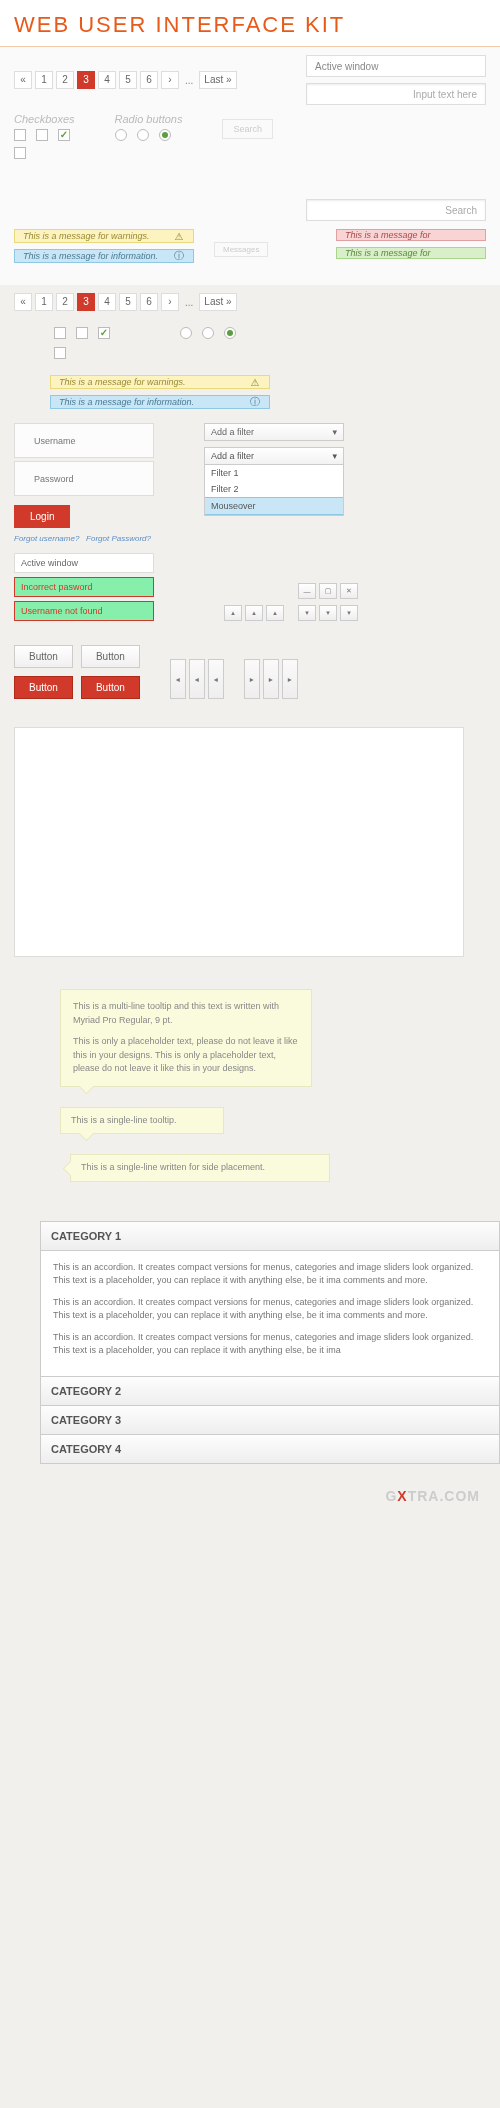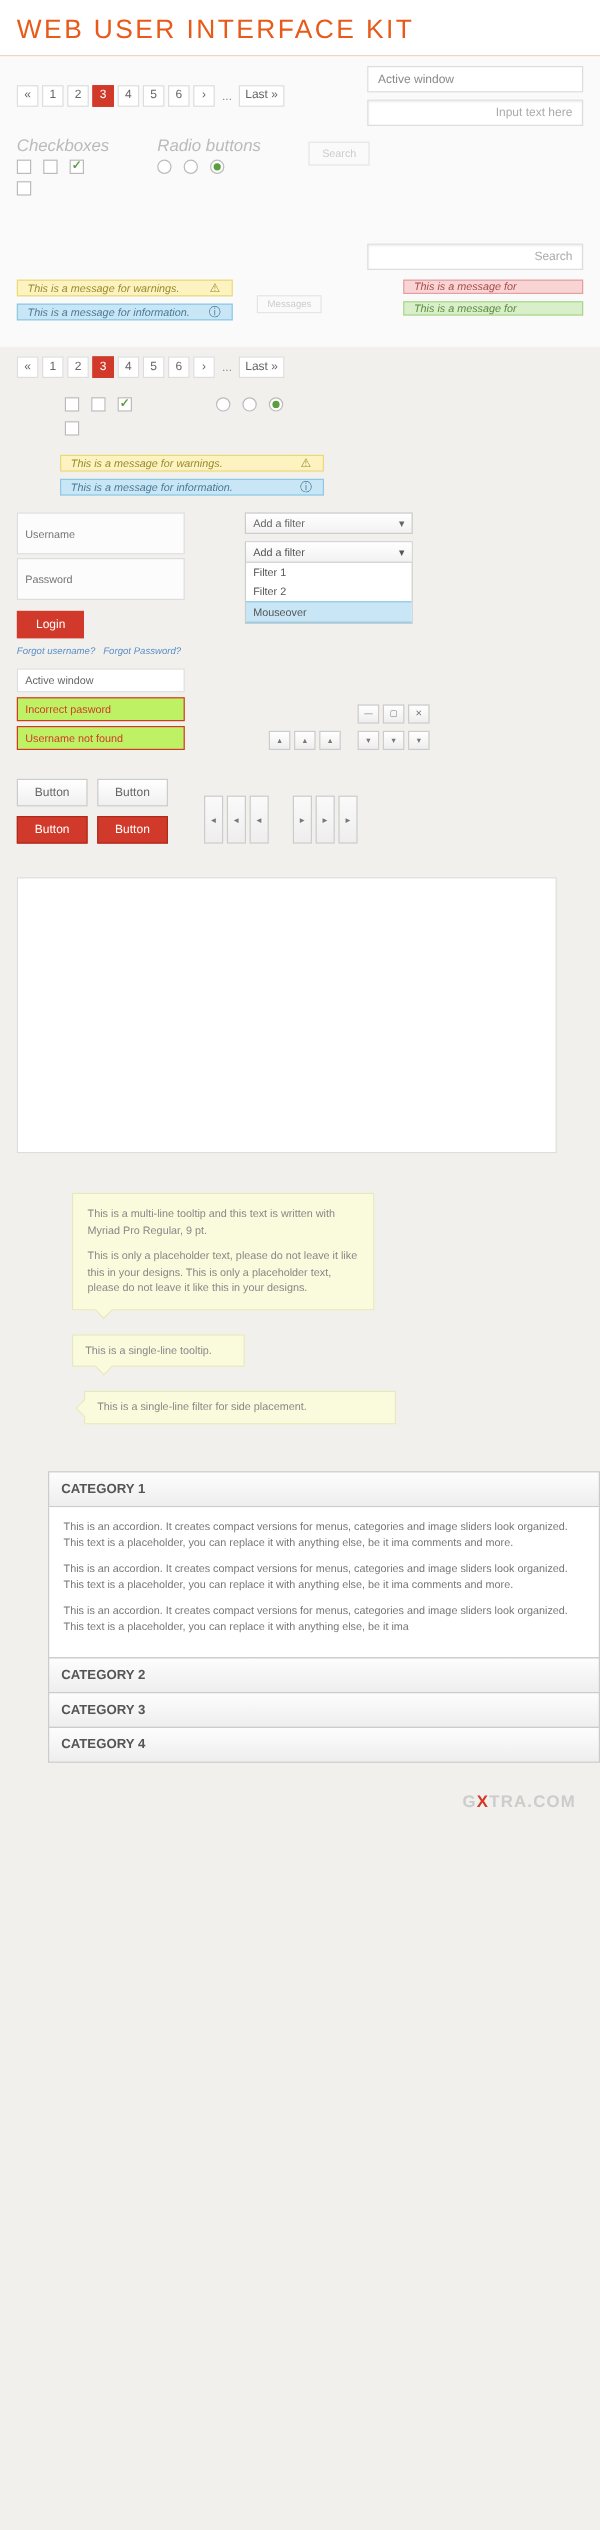--- a/index.html
+++ b/index.html
@@ -9,57 +9,57 @@
 .section { padding: 8px 14px; }
 .row { display: flex; align-items: center; gap: 4px; flex-wrap: wrap; margin-bottom: 8px; }
 .pager { display: flex; gap: 3px; align-items: center; }
 .pager .pg { min-width: 18px; height: 18px; padding: 0 4px; background: #fff; border: 1px solid #ddd; color: #666; text-align: center; line-height: 16px; font-size: 10px; cursor: pointer; }
 .pager .pg.active { background: #d13a2a; border-color: #d13a2a; color: #fff; }
 .pager .dots { padding: 0 3px; color: #888; }
 .input-group { display: flex; flex-direction: column; gap: 6px; }
 .txt { width: 180px; height: 22px; padding: 0 8px; font-size: 10px; color: #888; background: #fff; border: 1px solid #ddd; }
 .txt::placeholder { color: #aaa; }
 .txt.shadow { box-shadow: inset 0 1px 2px rgba(0,0,0,.08); text-align: right; }
-.label-hdr { font-size: 14px; color: #bbb; font-style: italic; margin-bottom: 4px; }
+.label-hdr { font-size: 11px; color: #bbb; font-style: italic; margin-bottom: 4px; }
 .check-row { display: flex; gap: 10px; }
 .chk { width: 12px; height: 12px; border: 1px solid #bbb; background: #fff; display: inline-flex; align-items: center; justify-content: center; cursor: pointer; font-size: 10px; }
 .chk.checked::after { content: '✓'; color: #5a9e3e; font-weight: bold; line-height: 1; }
 .rdo { width: 12px; height: 12px; border: 1px solid #bbb; border-radius: 50%; background: #fff; display: inline-flex; align-items: center; justify-content: center; cursor: pointer; }
 .rdo.sel::after { content: ''; width: 6px; height: 6px; background: #5a9e3e; border-radius: 50%; }
 .btn-faint { padding: 4px 10px; border: 1px solid #e5e5e5; background: #fafafa; color: #ccc; font-size: 9px; cursor: pointer; }
 .msg { width: 180px; padding: 0 8px; font-size: 9px; font-style: italic; display: flex; justify-content: space-between; align-items: center; margin-bottom: 6px; text-align: right; }
 .msg .ico { width: 12px; height: 12px; display: inline-flex; align-items: center; justify-content: center; font-style: normal; font-size: 10px; }
 .msg.warn { background: #fdf3c1; border: 1px solid #e8d97a; color: #998a2e; }
 .msg.info { background: #c8e6f5; border: 1px solid #8ec8e3; color: #4a7a94; }
 .msg.err { background: #f9d4d4; border: 1px solid #e3a0a0; color: #a84a4a; }
 .msg.ok { background: #d9efc9; border: 1px solid #a8d68a; color: #5a8a3e; }
 .msg-tag { padding: 2px 8px; border: 1px solid #e5e5e5; color: #ccc; font-size: 8px; }
 .two-col { display: flex; gap: 30px; padding: 0 14px 10px; }
 .col { flex: 0 0 auto; }
-.login-input { width: 140px; height: 35px; padding: 0 6px; font-size: 9px; color: #999; border: 1px solid #ddd; background: #fcfcfc; margin-bottom: 3px; display: block; }
+.login-input { width: 140px; height: 35px; padding: 0 19px; font-size: 9px; color: #999; border: 1px solid #ddd; background: #fcfcfc; margin-bottom: 3px; display: block; }
 .btn-red { background: #d13a2a; color: #fff; border: none; padding: 6px 16px; font-size: 10px; cursor: pointer; margin-top: 6px; }
 .forgot { font-size: 8px; color: #5a8fc7; font-style: italic; margin-top: 6px; }
 .forgot span { cursor: pointer; }
 .dd { width: 140px; background: linear-gradient(#fff,#f2f2f2); border: 1px solid #ccc; padding: 3px 6px; font-size: 9px; color: #666; display: flex; justify-content: space-between; cursor: pointer; }
 .dd-list { width: 140px; border: 1px solid #ccc; margin-top: 6px; background: #fff; }
 .dd-list .hdr { background: linear-gradient(#fff,#f2f2f2); padding: 3px 6px; font-size: 9px; border-bottom: 1px solid #ccc; display: flex; justify-content: space-between; }
 .dd-list .opt { padding: 3px 6px; font-size: 9px; cursor: pointer; }
 .dd-list .opt.hover { background: #c8e6f5; border-top: 1px solid #8ec8e3; border-bottom: 1px solid #8ec8e3; }
 .status-box { width: 140px; padding: 4px 6px; font-size: 9px; margin-bottom: 4px; }
 .status-box.normal { background: #fff; border: 1px solid #ddd; color: #666; }
-.status-box.error { background: #bef264; border: 1px solid #d13a2a; color: #d13a2a; }
+.status-box.error { background: #86efac; border: 1px solid #d13a2a; color: #d13a2a; }
 .arrow-btns { display: flex; gap: 3px; }
 .abtn { width: 18px; height: 16px; background: linear-gradient(#fff,#eee); border: 1px solid #ccc; display: inline-flex; align-items: center; justify-content: center; font-size: 7px; color: #777; cursor: pointer; }
 .btn-grey { padding: 5px 14px; background: linear-gradient(#fff,#f0f0f0); border: 1px solid #ccc; font-size: 10px; color: #666; cursor: pointer; }
 .btn-red2 { padding: 5px 14px; background: #d13a2a; color: #fff; border: 1px solid #b02a1a; font-size: 10px; cursor: pointer; }
 .slider-btns { display: flex; gap: 3px; }
 .sbtn { width: 16px; height: 40px; background: linear-gradient(#fafafa,#eee); border: 1px solid #ccc; display: inline-flex; align-items: center; justify-content: center; font-size: 8px; color: #777; cursor: pointer; }
 .textarea { width: 450px; height: 230px; background: #fff; border: 1px solid #ddd; resize: none; margin: 10px 14px; padding: 8px; font-size: 10px; }
 .tooltip { background: #fafadc; border: 1px solid #e8e8c0; padding: 10px 12px; font-size: 9px; color: #888; line-height: 1.5; position: relative; margin: 20px 0 20px 60px; width: 252px; }
-.tooltip.single { width: 144px; padding: 6px 10px; }
+.tooltip.single { width: 164px; padding: 6px 10px; }
 .tooltip.side { width: 260px; padding: 6px 10px; margin-left: 70px; }
 .tooltip::after { content: ''; position: absolute; width: 10px; height: 10px; background: #fafadc; border-left: 1px solid #e8e8c0; border-bottom: 1px solid #e8e8c0; }
 .tooltip.bottom::after { bottom: -6px; left: 20px; transform: rotate(-45deg); }
 .tooltip.side::after { left: -6px; top: 50%; margin-top: -5px; transform: rotate(45deg); }
 .accordion { margin: 40px 0 10px 40px; width: 460px; }
 .acc-hdr { background: linear-gradient(#fdfdfd,#eee); border: 1px solid #ccc; padding: 8px 10px; font-size: 11px; font-weight: bold; color: #555; cursor: pointer; margin-top: -1px; }
 .acc-body { background: #fff; border: 1px solid #ccc; border-top: none; padding: 10px 12px; font-size: 9px; line-height: 1.5; color: #777; }
 .acc-body p { margin-bottom: 8px; }
 .watermark { text-align: right; padding: 14px 20px 6px; font-size: 14px; font-weight: bold; color: #ccc; letter-spacing: 1px; }
 .watermark .x { color: #d13a2a; }
@@ -269,21 +269,21 @@
 <div class="tooltip bottom">
   <p>This is a multi-line tooltip and this text is written with Myriad Pro Regular, 9 pt.</p>
   <p style="margin-top:8px">This is only a placeholder text, please do not leave it like this in your designs. This is only a placeholder text, please do not leave it like this in your designs.</p>
 </div>
 
 <div class="tooltip bottom single">
   <span>This is a single-line tooltip.</span>
 </div>
 
 <div class="tooltip side">
-  <span>This is a single-line filter for side placement.</span>
+  <span>This is a single-line written for side placement.</span>
 </div>
 
 <div class="accordion">
   <div class="acc-hdr">CATEGORY 1</div>
   <div class="acc-body">
     <p>This is an accordion.  It creates compact versions for menus, categories and image sliders look organized. This text is a placeholder, you can replace it with anything else, be it ima comments and more.</p>
     <p>This is an accordion.  It creates compact versions for menus, categories and image sliders look organized. This text is a placeholder, you can replace it with anything else, be it ima comments and more.</p>
     <p>This is an accordion.  It creates compact versions for menus, categories and image sliders look organized. This text is a placeholder, you can replace it with anything else, be it ima</p>
   </div>
   <div class="acc-hdr">CATEGORY 2</div>

